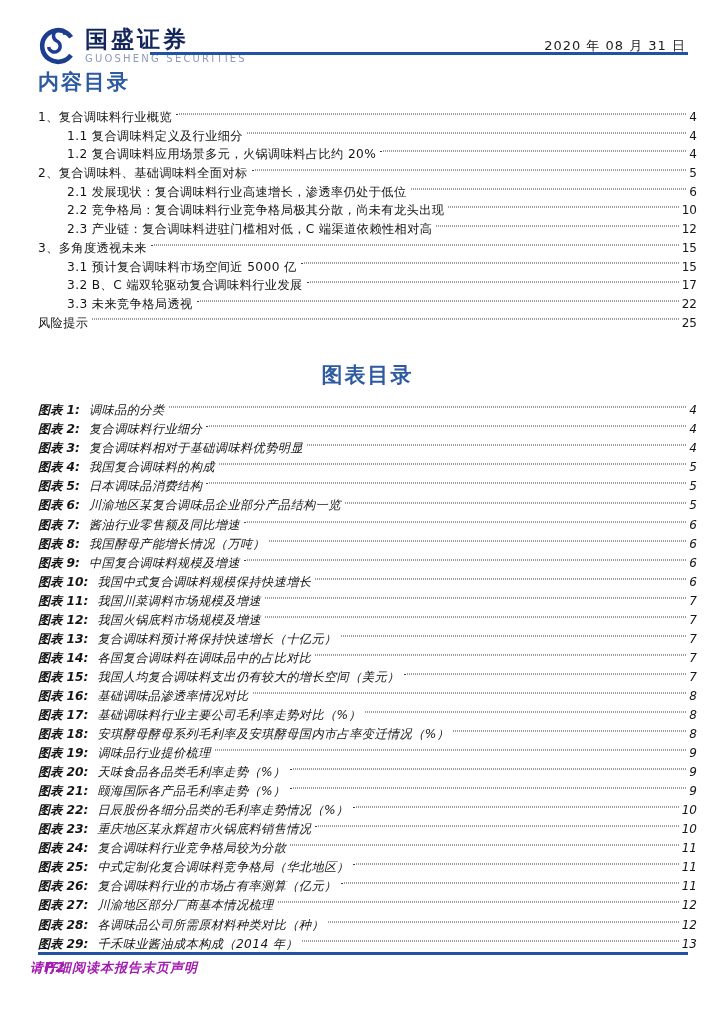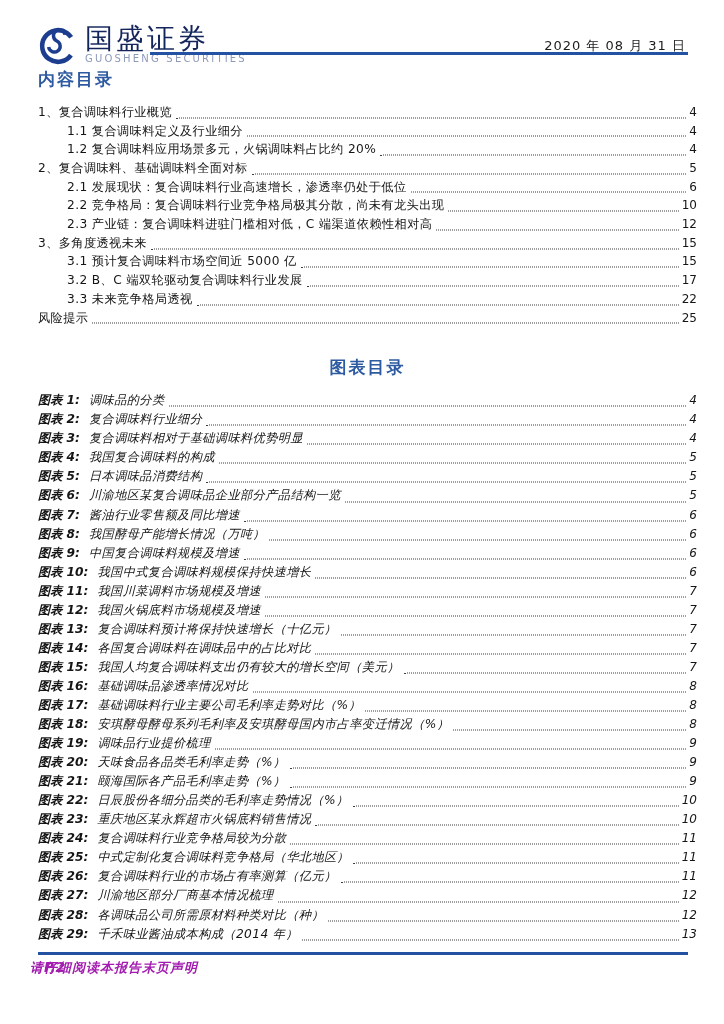--- a/index.html
+++ b/index.html
@@ -7,30 +7,30 @@
     width:724px;height:1024px;background:#ffffff;position:relative;
     margin:0 auto;overflow:hidden;
     font-family:"DejaVu Sans","Liberation Sans",sans-serif;
     color:#151515;
   }
   
   .header{position:absolute;top:26px;left:38px;right:36px;height:44px;}
   .logo{display:flex;align-items:flex-start;gap:7px;}
   .logo-icon{width:40px;height:40px;flex:0 0 auto;}
   .brand-stack{display:flex;flex-direction:column;}
-  .brand{font-size:28px;font-weight:normal;color:#14255c;letter-spacing:3px;line-height:26px;}
+  .brand{font-size:23px;font-weight:bold;color:#14255c;letter-spacing:3px;line-height:26px;}
   .brand-sub{font-size:10px;color:#8d99ba;letter-spacing:2.2px;margin-top:1px;}
   .date{position:absolute;right:2px;top:11px;font-size:13px;color:#1c1c1c;letter-spacing:1px;}
   .header-rule{position:absolute;top:52px;left:150px;right:36px;height:2.5px;background:#2352a3;}
   
   .content{position:absolute;left:38px;right:27px;top:68px;}
-  .sec-title{color:#2d5aa0;font-weight:bold;font-size:17px;letter-spacing:2px;margin:0 0 12px 0;}
+  .sec-title{color:#2d5aa0;font-weight:bold;font-size:21px;letter-spacing:2px;margin:0 0 12px 0;}
   .sec-title.figs{margin-top:29px;text-align:center;}
   .toc-list{margin:0;}
-  .toc-row{display:flex;align-items:flex-end;font-size:12.2px;height:18.7px;line-height:18.7px;white-space:nowrap;}
+  .toc-row{display:flex;align-items:center;font-size:12.2px;height:18.7px;line-height:18.7px;white-space:nowrap;}
   .toc-row .lbl{flex:0 0 auto;letter-spacing:0.4px;}
   .toc-row .leader{flex:1 1 auto;border-bottom:1.8px dotted #3c3c3c;margin:0 3px 0 4px;transform:translateY(-3.5px);min-width:12px;}
   .toc-row .pg{flex:0 0 auto;font-size:12px;}
   .toc-row.lv2{padding-left:29px;}
   .fig-list .toc-row{height:19.05px;line-height:19.05px;font-style:italic;}
   .fig-list .no{font-weight:bold;margin-right:9px;flex:0 0 auto;}
   .fig-list .lbl{font-weight:normal;}
   
   .footer-rule{position:absolute;left:38px;right:36px;top:952px;height:2.5px;background:#2352a3;}
   .footer{position:absolute;top:959px;left:30px;right:36px;height:20px;

